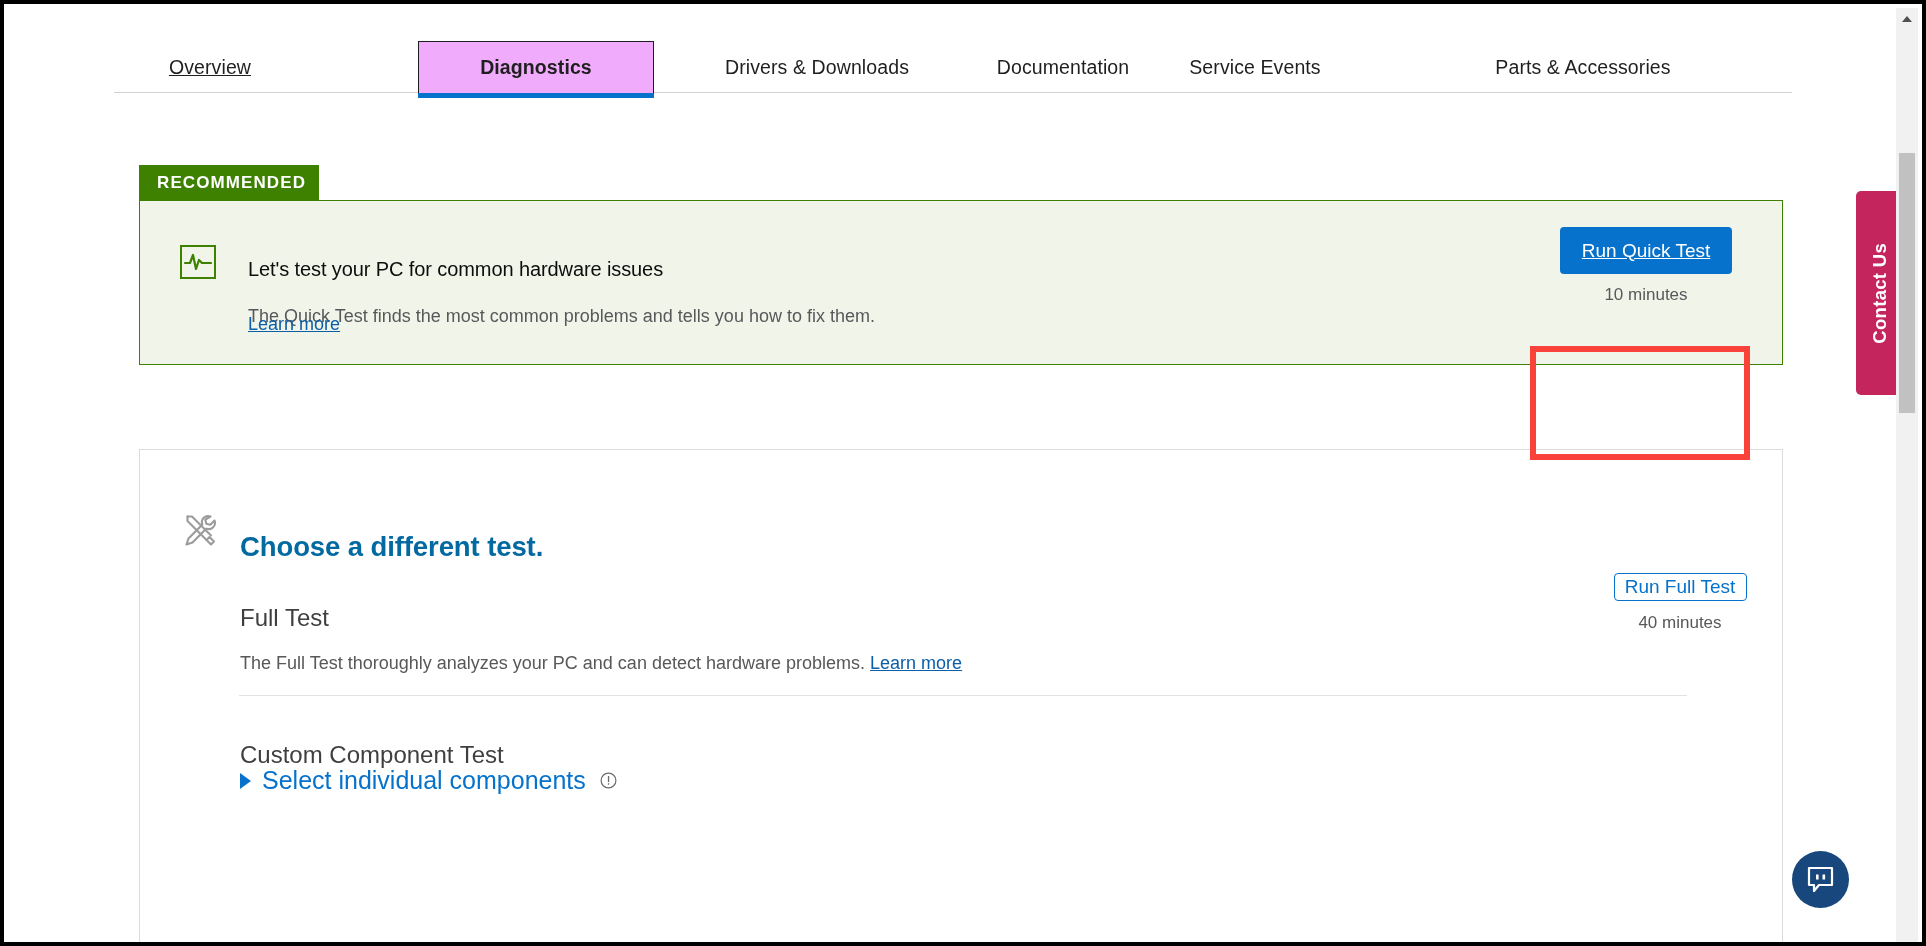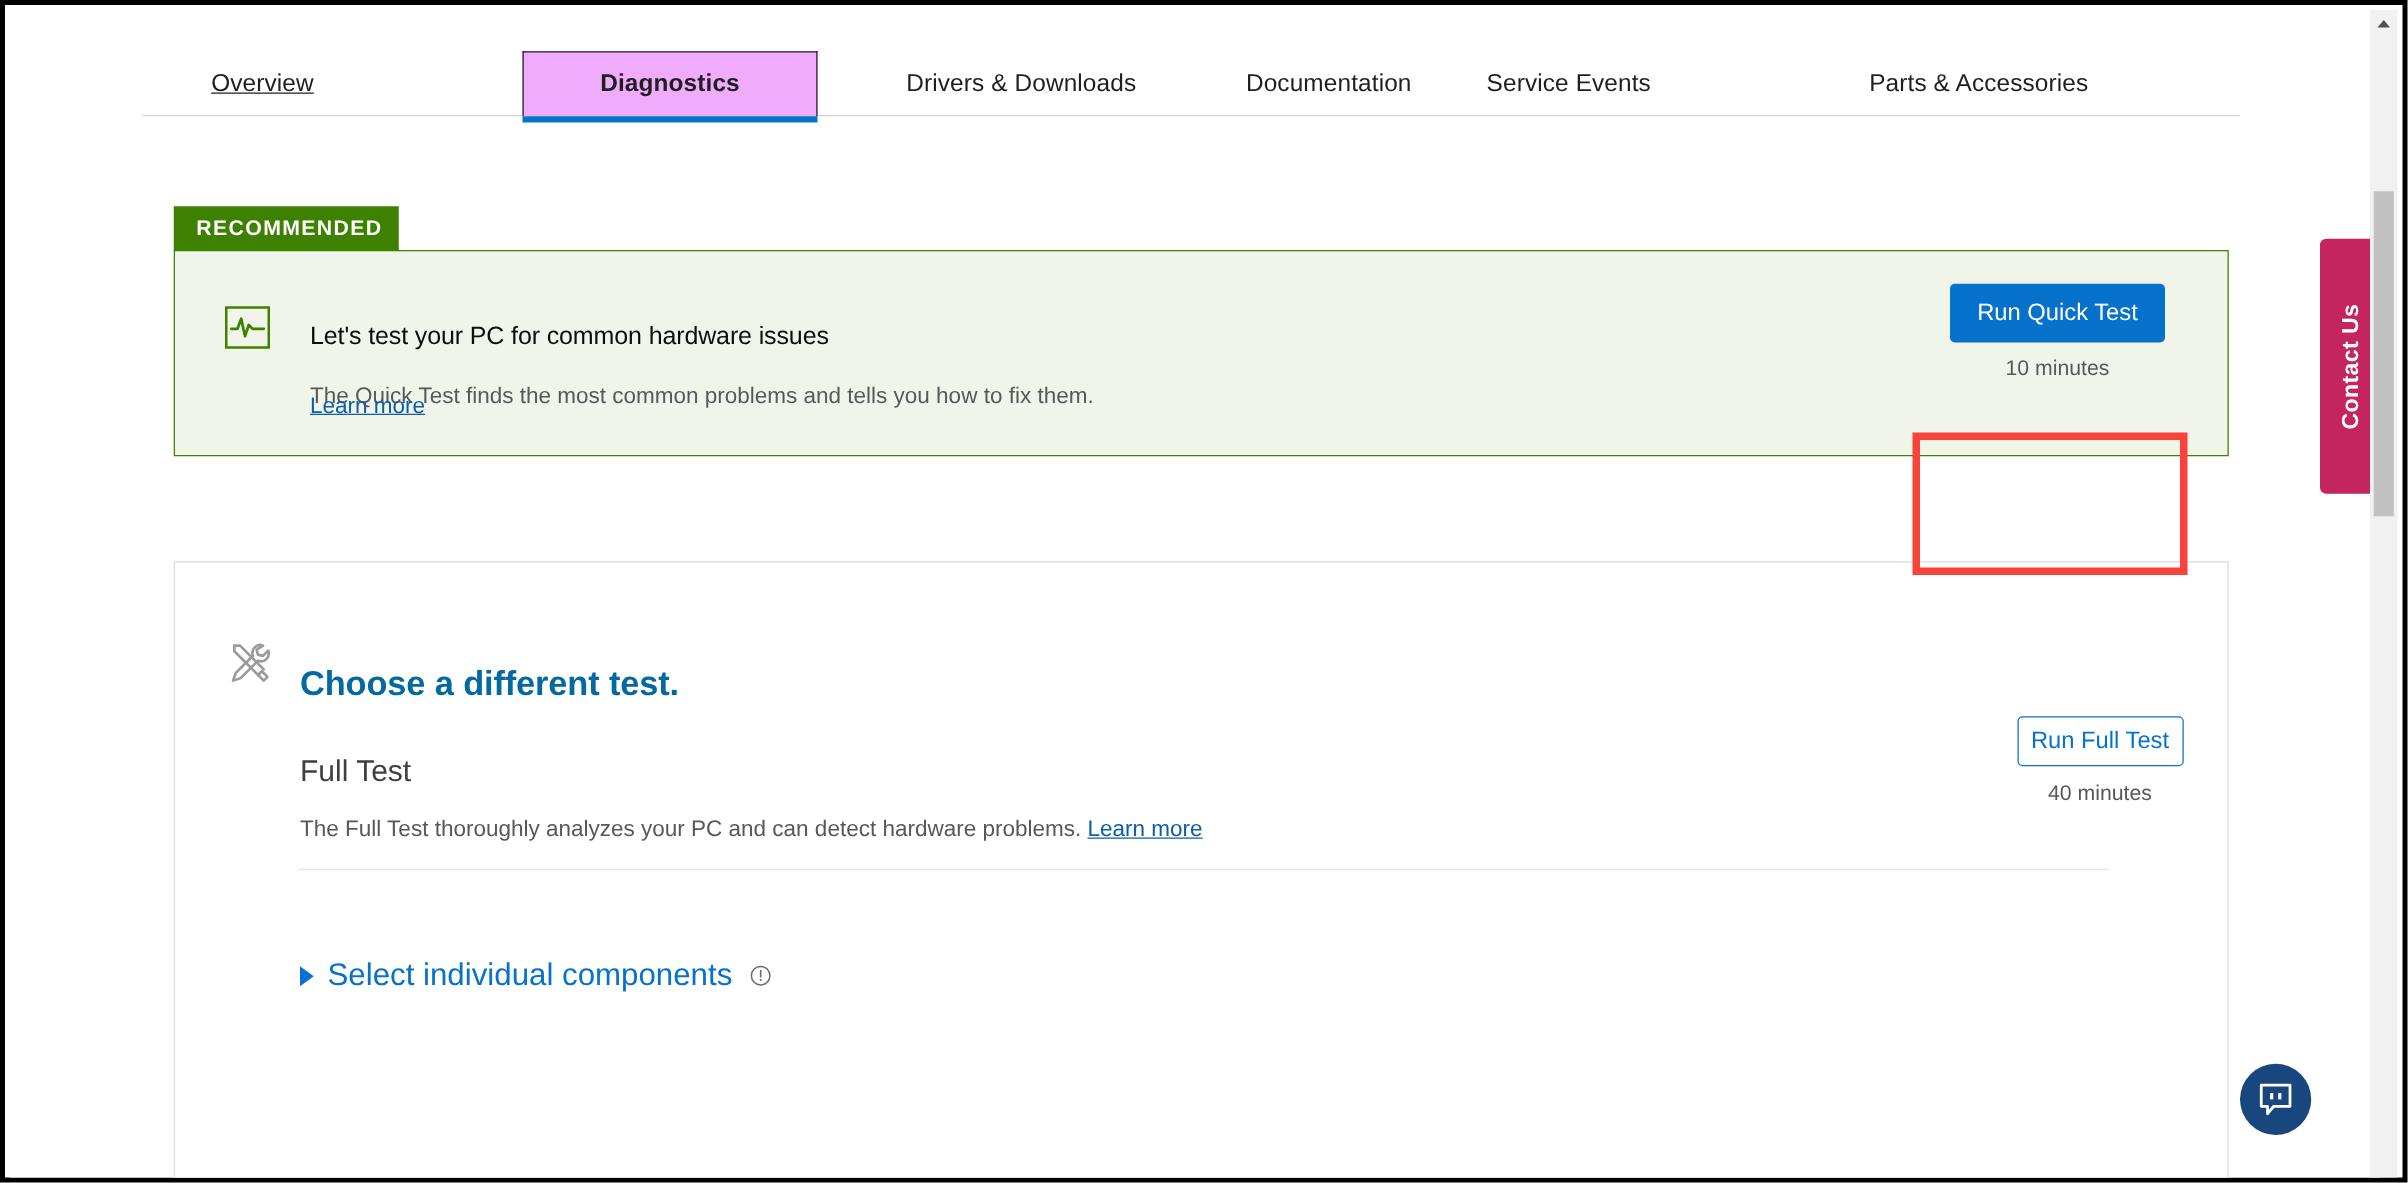--- a/index.html
+++ b/index.html
@@ -154,20 +154,21 @@
     background: #0672cb;
     color: #ffffff;
     font-size: 19px;
     border: none;
     border-radius: 4px;
     display: flex;
     align-items: center;
     justify-content: center;
     cursor: pointer;
     font-family: "Liberation Sans", sans-serif;
+    text-decoration: underline;
   }
   #qt-dur {
     margin-top: 11px;
     font-size: 17px;
     color: #58585b;
   }
   
   #red-box {
     position: absolute;
     left: 1522px; top: 253px;
@@ -221,21 +222,21 @@
   #full-name  { left: 100px; top: 130px; }
   #full-desc  { left: 100px; top: 185px; }
 
   #full-action {
     position: absolute;
     left: 1440px; top: 123px;
     width: 200px;
     text-align: center;
   }
   #btn-full {
-    width: 133px; height: 40px;
+    width: 133px; height: 28px;
     margin: 0 auto;
     background: #ffffff;
     color: #0672cb;
     font-size: 19px;
     border: 1px solid #0672cb;
     border-radius: 4px;
     display: flex;
     align-items: center;
     justify-content: center;
     cursor: pointer;
@@ -428,20 +429,21 @@
           <span>The Full Test thoroughly analyzes your PC and can detect hardware problems. </span><a class="inline-link">Learn more</a>
         </p>
 
         <div id="full-action">
           <button id="btn-full">Run Full Test</button>
           <div id="full-dur">40 minutes</div>
         </div>
 
         <div id="divider"></div>
 
+        <h3 class="test-name" id="custom-name">Custom Component Test</h3>
 
         <div id="custom-link-row">
           <span id="disclosure-arrow"></span>
           <span id="custom-link-text">Select individual components</span>
           <span id="info-icon">
             <svg width="17" height="17" viewBox="0 0 17 17" aria-hidden="true">
               <circle cx="8.5" cy="8.5" r="7.4" fill="none" stroke="#6b6b6b" stroke-width="1.2"></circle>
               <rect x="7.9" y="4" width="1.3" height="6" fill="#6b6b6b"></rect>
               <rect x="7.9" y="11.2" width="1.3" height="1.5" fill="#6b6b6b"></rect>
             </svg>

